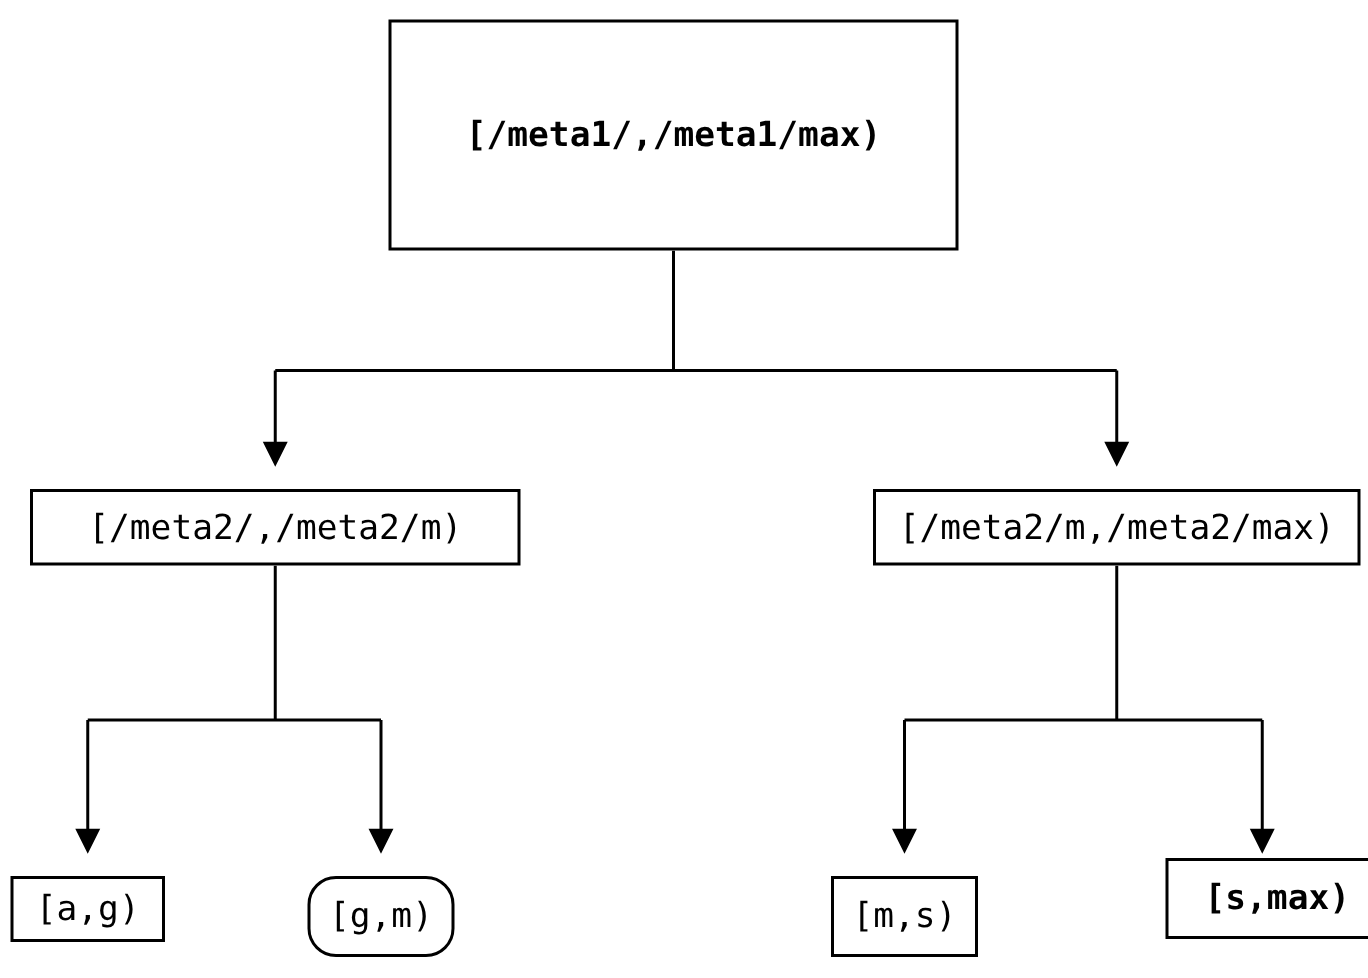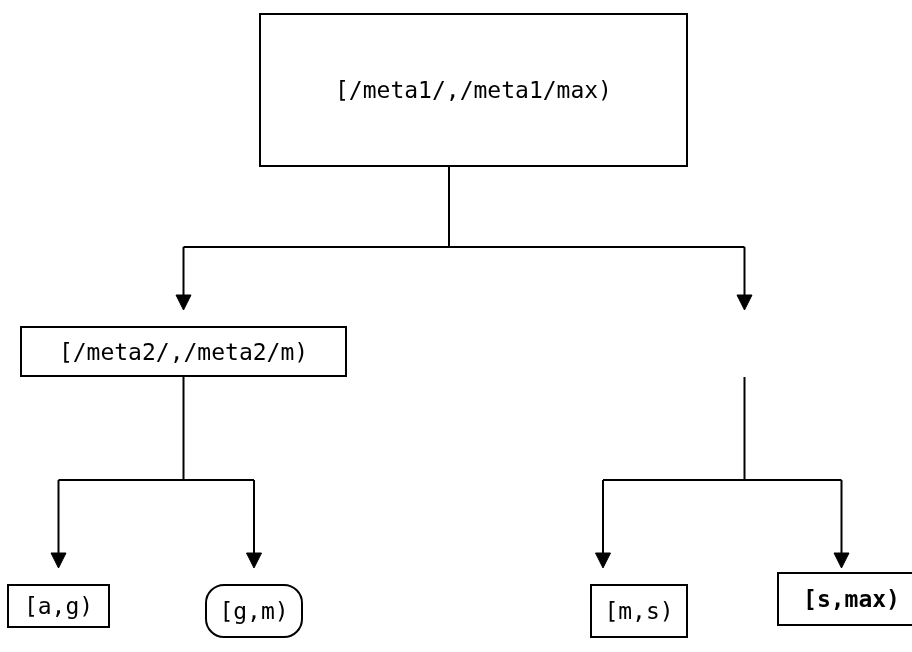--- a/index.html
+++ b/index.html
@@ -38,26 +38,26 @@
     border: 2px solid #000000;
     background: #ffffff;
     display: flex;
     align-items: center;
     justify-content: center;
     font-family: "DejaVu Sans Mono", "Liberation Mono", monospace;
     font-size: 23px;
     color: #000000;
     white-space: nowrap;
   }
-  .node-root      { left: 259px; top: 13px;  width: 429px; height: 154px; }
+  .node-root      { left: 259px; top: 13px;  width: 380px; height: 154px; font-weight: bold; }
   .node-mid-left  { left: 20px;  top: 326px; width: 327px; height: 51px; text-align: center;  }
   .node-mid-right { left: 582px; top: 326px; width: 325px; height: 51px;  }
   .node-leaf-ag   { left: 7px;   top: 584px; width: 103px; height: 44px;  }
   .node-leaf-gm   { left: 205px; top: 584px; width: 98px;  height: 54px; border-radius: 19px;  }
-  .node-leaf-ms   { left: 554px; top: 584px; width: 98px;  height: 54px; margin-left: 36px;  }
+  .node-leaf-ms   { left: 554px; top: 584px; width: 98px;  height: 54px;  }
   .node-leaf-smax { left: 777px; top: 572px; width: 149px; height: 54px; font-weight: bold;  }
 </style>
 </head>
 <body>
 
 <div class="canvas">
 
   <svg class="edges" width="912" height="652" viewBox="0 0 912 652" xmlns="http://www.w3.org/2000/svg">
 
     <path d="M449,167 L449,247"></path>
@@ -89,20 +89,23 @@
   </svg>
 
   <div class="node node-root">
     <span>[/meta1/,/meta1/max)</span>
   </div>
 
   <div class="node node-mid-left">
     <span>[/meta2/,/meta2/m)</span>
   </div>
 
+  <div class="node node-mid-right">
+    <span>[/meta2/m,/meta2/max)</span>
+  </div>
 
   <div class="node node-leaf-ag">
     <span>[a,g)</span>
   </div>
 
   <div class="node node-leaf-gm">
     <span>[g,m)</span>
   </div>
 
   <div class="node node-leaf-ms">

